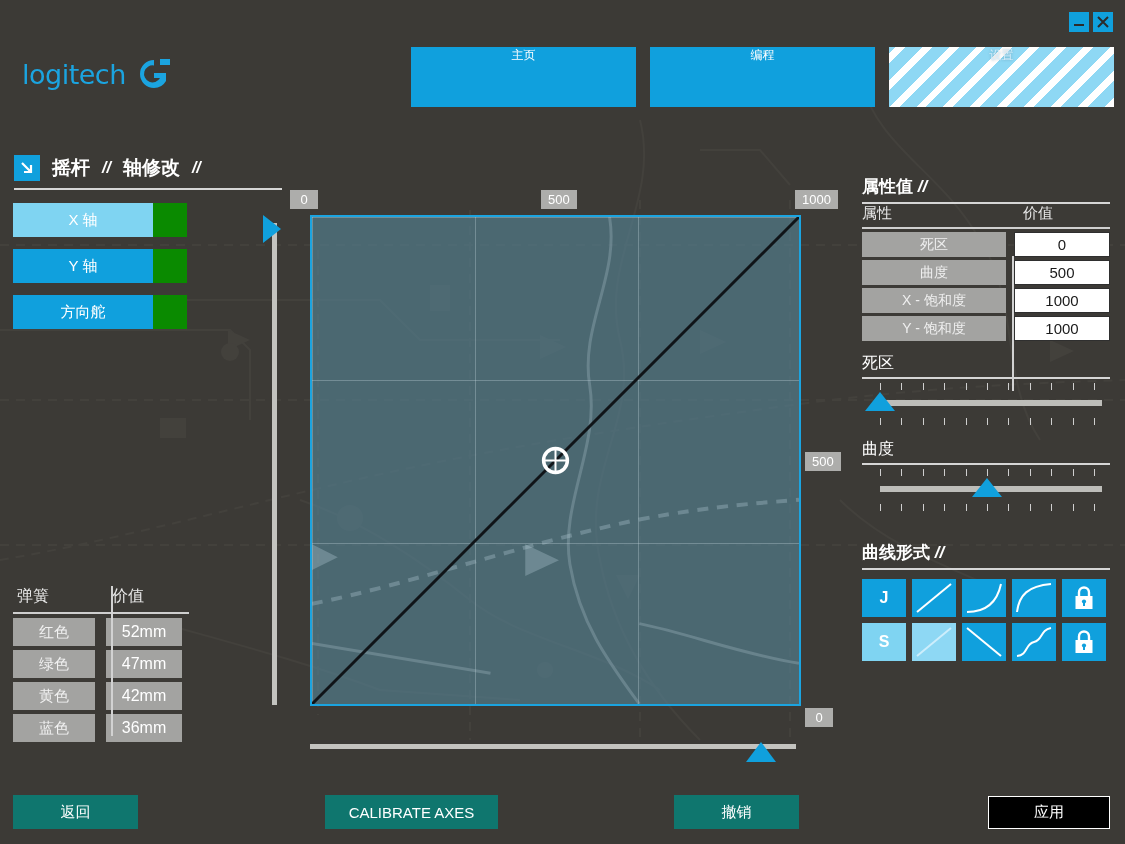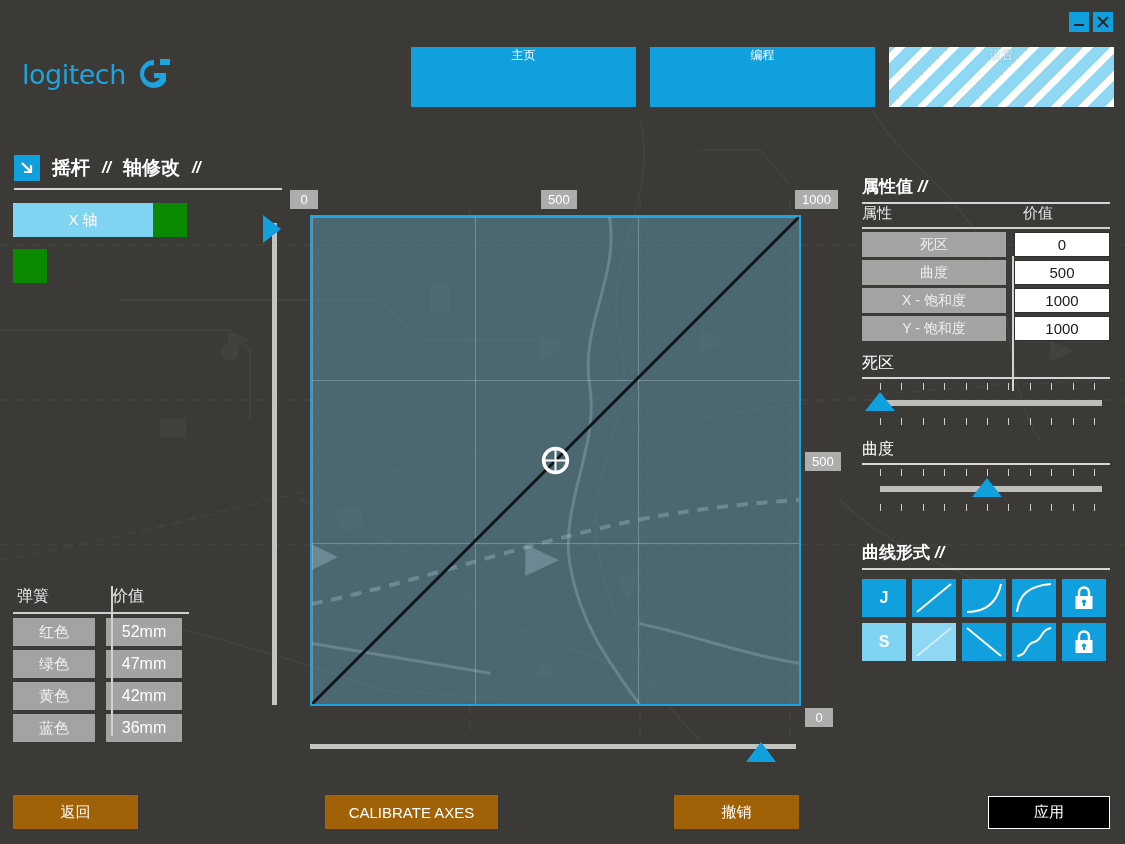--- a/index.html
+++ b/index.html
@@ -357,21 +357,21 @@
     font-size: 16px; font-weight: bold;
     position: relative;
   }
   .curve-btn.active { background: #7fd4f2; }
   .curve-btn svg { display: block; }
 
   
   .bottom-btn {
     position: absolute;
     height: 34px;
-    background: #a16207;
+    background: #0f766e;
     color: #ffffff;
     font-size: 15px;
     display: flex; align-items: center; justify-content: center;
     cursor: pointer; border: none;
   }
   #btn-back   { left: 13px;  top: 795px; width: 125px; }
   #btn-calib  { left: 325px; top: 795px; width: 173px; }
   #btn-undo   { left: 674px; top: 795px; width: 125px; }
   #btn-apply  {
     left: 988px; top: 796px; width: 122px; height: 33px;
@@ -466,20 +466,29 @@
   </div>
 
   <div class="axis-list">
     <div class="axis-row">
       <div class="axis-btn active">
         <span>X 轴</span>
       </div>
       <div class="axis-led"></div>
     </div>
     <div class="axis-row">
+      <div class="axis-btn">
+        <span>Y 轴</span>
+      </div>
+      <div class="axis-led"></div>
+    </div>
+    <div class="axis-row">
+      <div class="axis-btn">
+        <span>方向舵</span>
+      </div>
       <div class="axis-led"></div>
     </div>
   </div>
 
   <div class="spring">
     <div class="spring-divider"></div>
     <div class="spring-head">
       <div class="c1">弹簧</div>
       <div class="c2">价值</div>
     </div>

